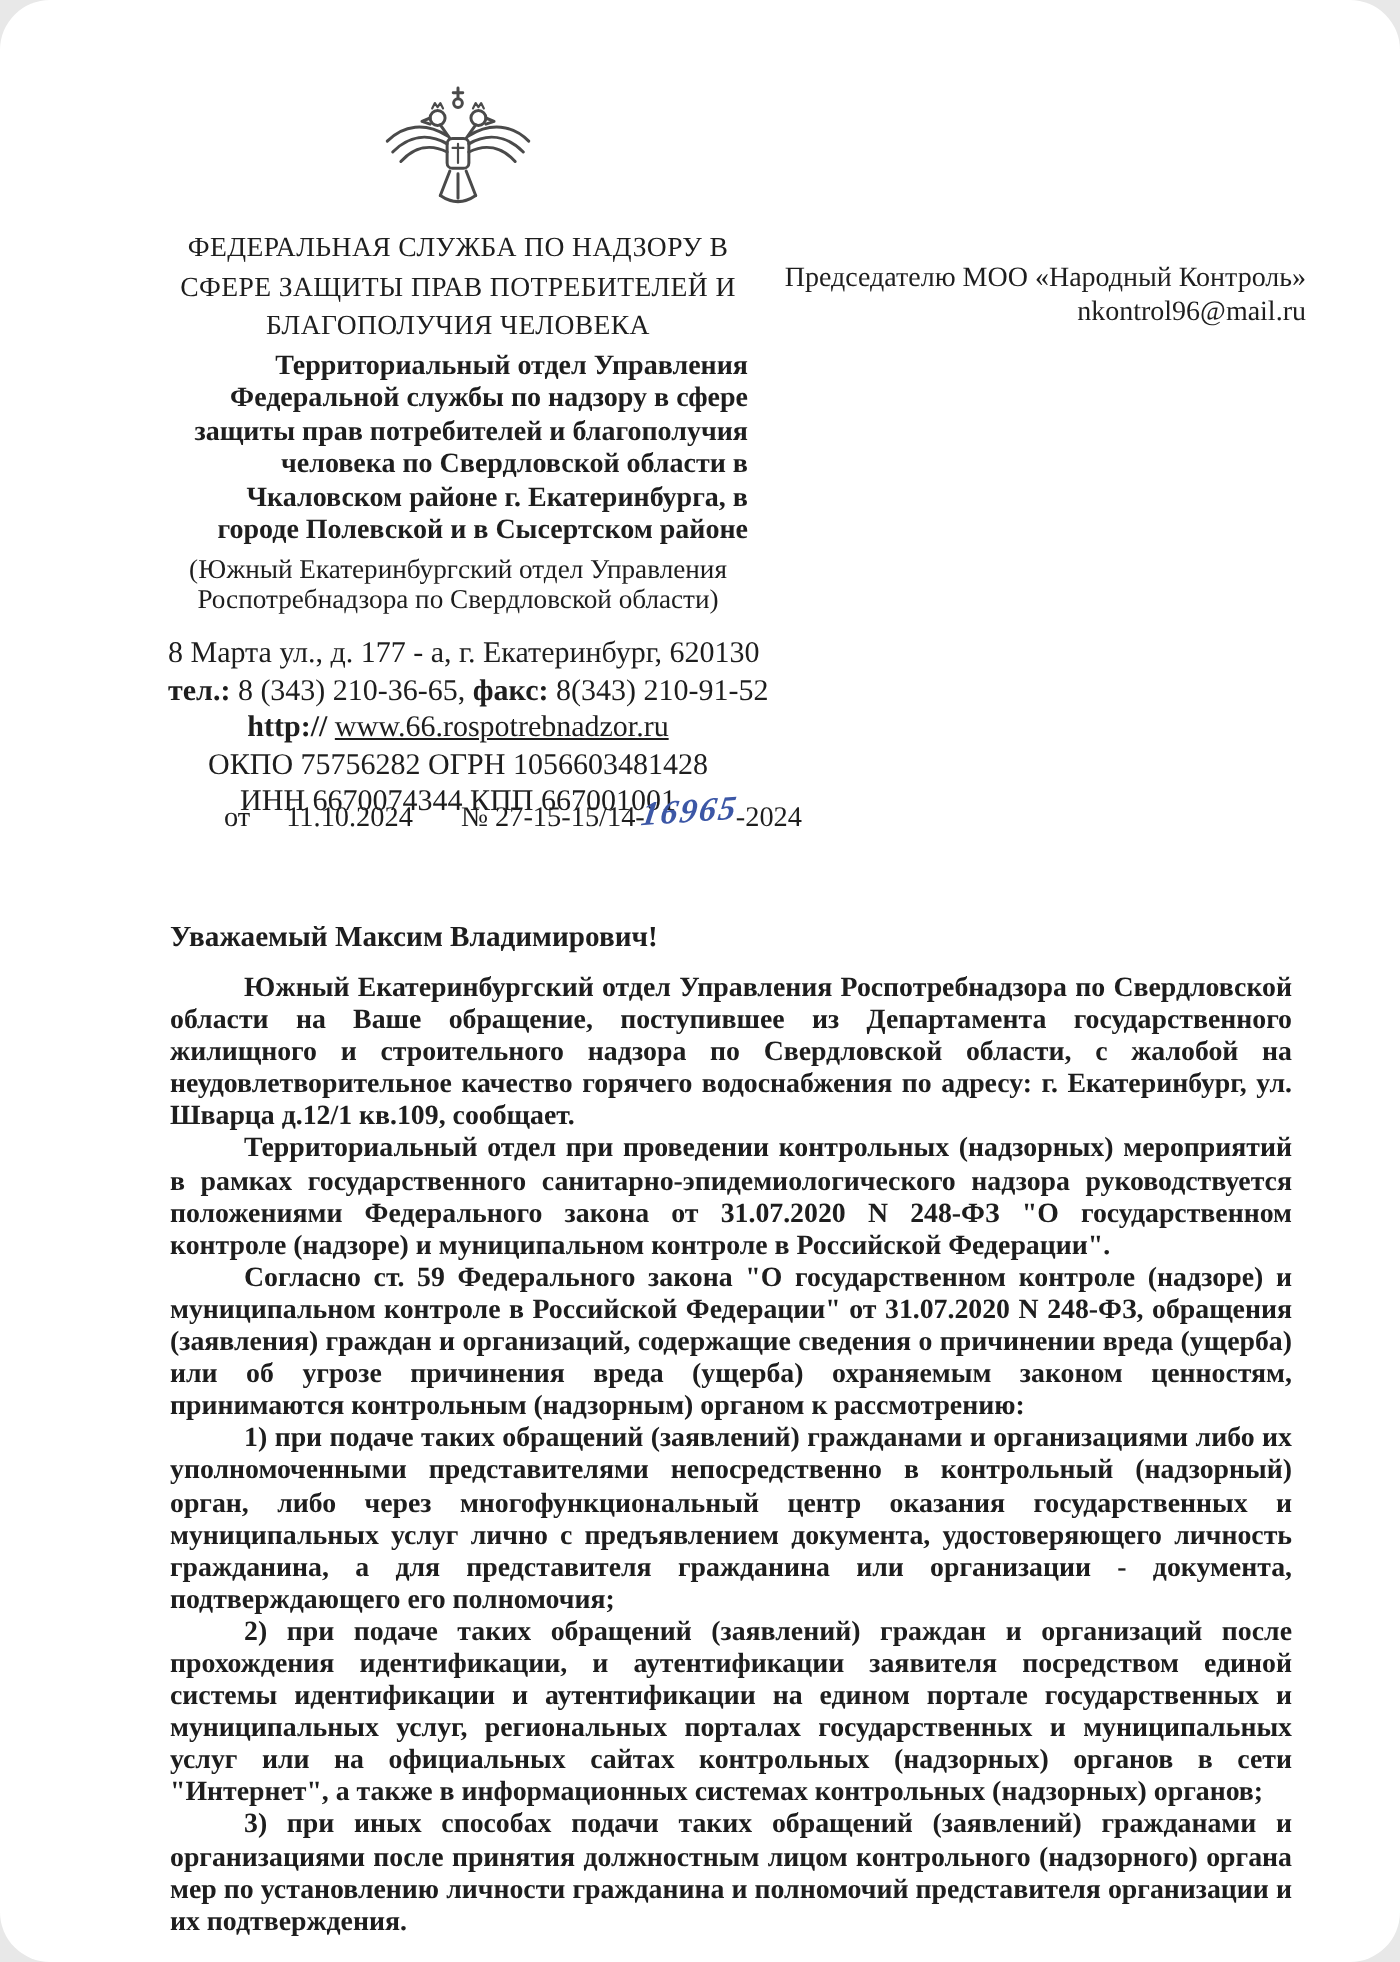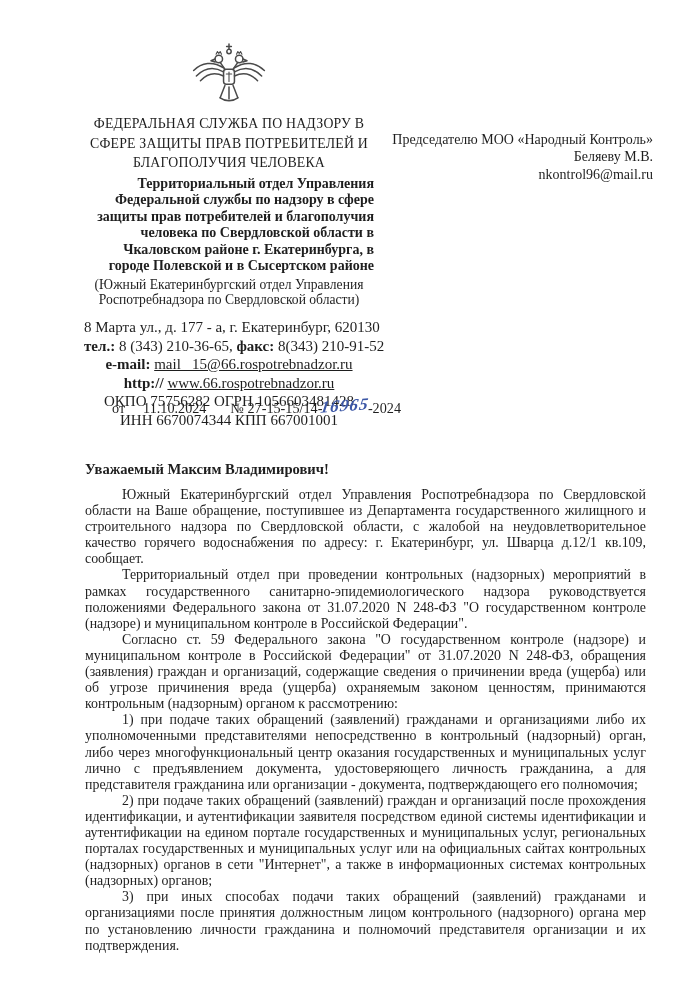--- a/index.html
+++ b/index.html
@@ -4,20 +4,21 @@
 <style>
   html,body{margin:0;padding:0;background:#e8e8e8;}
   .page{
     position:relative;
     width:700px;height:981px;
     margin:0 auto;
     background:#ffffff;
     font-family:"Liberation Serif", serif;
     color:#1e1e1e;
     overflow:hidden;
+    border-radius:25px;
   }
   
   .letterhead{
     position:absolute; left:84px; top:42px; width:290px;
     text-align:center;
   }
   .emblem{margin:0 auto 4px auto; width:82px; height:68px;}
   .org-caps{font-size:13.8px; line-height:1.42; letter-spacing:.2px;}
   .division{font-weight:bold; font-size:14px; line-height:1.18; margin-top:3px;text-align:right;}
   .division-note{font-size:13.6px; line-height:1.15; margin-top:2px;}
@@ -45,21 +46,21 @@
     position:absolute; right:47px; top:131px; width:300px;
     text-align:right; font-size:14px; line-height:1.24;
   }
   
   .salutation{
     position:absolute; left:85px; top:461px; width:561px;
     text-align:left; font-weight:bold; font-size:14.6px;
   }
   .body-text{
     position:absolute; left:85px; top:487px; width:561px;
-    text-align:justify; font-size:13.9px; line-height:16.1px;
+    text-align:justify; font-size:13.9px; line-height:16.1px;font-weight:bold;
   }
   .body-text p{margin:0; text-indent:37px;}
 </style>
 </head>
 <body>
 
 <div class="page">
 
   <div class="letterhead">
 
@@ -97,34 +98,32 @@
       </svg>
     </div>
 
     <div class="org-caps">ФЕДЕРАЛЬНАЯ СЛУЖБА ПО НАДЗОРУ В СФЕРЕ ЗАЩИТЫ ПРАВ ПОТРЕБИТЕЛЕЙ И БЛАГОПОЛУЧИЯ ЧЕЛОВЕКА</div>
     <div class="division">Территориальный отдел Управления Федеральной службы по надзору в сфере защиты прав потребителей и благополучия человека по Свердловской области в Чкаловском районе г. Екатеринбурга, в городе Полевской и в Сысертском районе</div>
     <div class="division-note">(Южный Екатеринбургский отдел Управления Роспотребнадзора по Свердловской области)</div>
 
     <div class="contact">
       <div>8 Марта ул., д. 177 - а, г. Екатеринбург, 620130</div>
       <div><b>тел.:</b> <span>8 (343) 210-36-65,</span> <b>факс:</b> <span>8(343) 210-91-52</span></div>
-      <div><b>e-mail:</b> <span class="u">mail _15@66.rospotrebnadzor.ru</span></div>
       <div><b>http://</b> <span class="u">www.66.rospotrebnadzor.ru</span></div>
       <div>ОКПО 75756282 ОГРН 1056603481428</div>
       <div>ИНН 6670074344 КПП 667001001</div>
     </div>
   </div>
 
   <div class="ref-line">
     <span class="from">от</span><span class="date">11.10.2024</span><span>№ 27-15-15/14-</span><span class="handwritten">16965</span><span>-2024</span>
   </div>
 
   <div class="addressee">
     <div>Председателю МОО «Народный Контроль»</div>
-    <div>Беляеву М.В.</div>
     <div>nkontrol96@mail.ru</div>
   </div>
 
   <div class="salutation">Уважаемый Максим Владимирович!</div>
 
   <div class="body-text">
     <p>Южный Екатеринбургский отдел Управления Роспотребнадзора по Свердловской области на Ваше обращение, поступившее из Департамента государственного жилищного и строительного надзора по Свердловской области, с жалобой на неудовлетворительное качество горячего водоснабжения по адресу: г. Екатеринбург, ул. Шварца д.12/1 кв.109, сообщает.</p>
     <p>Территориальный отдел при проведении контрольных (надзорных) мероприятий в рамках государственного санитарно-эпидемиологического надзора руководствуется положениями Федерального закона от 31.07.2020 N 248-ФЗ "О государственном контроле (надзоре) и муниципальном контроле в Российской Федерации".</p>
     <p>Согласно ст. 59 Федерального закона "О государственном контроле (надзоре) и муниципальном контроле в Российской Федерации" от 31.07.2020 N 248-ФЗ, обращения (заявления) граждан и организаций, содержащие сведения о причинении вреда (ущерба) или об угрозе причинения вреда (ущерба) охраняемым законом ценностям, принимаются контрольным (надзорным) органом к рассмотрению:</p>
     <p>1) при подаче таких обращений (заявлений) гражданами и организациями либо их уполномоченными представителями непосредственно в контрольный (надзорный) орган, либо через многофункциональный центр оказания государственных и муниципальных услуг лично с предъявлением документа, удостоверяющего личность гражданина, а для представителя гражданина или организации - документа, подтверждающего его полномочия;</p>

